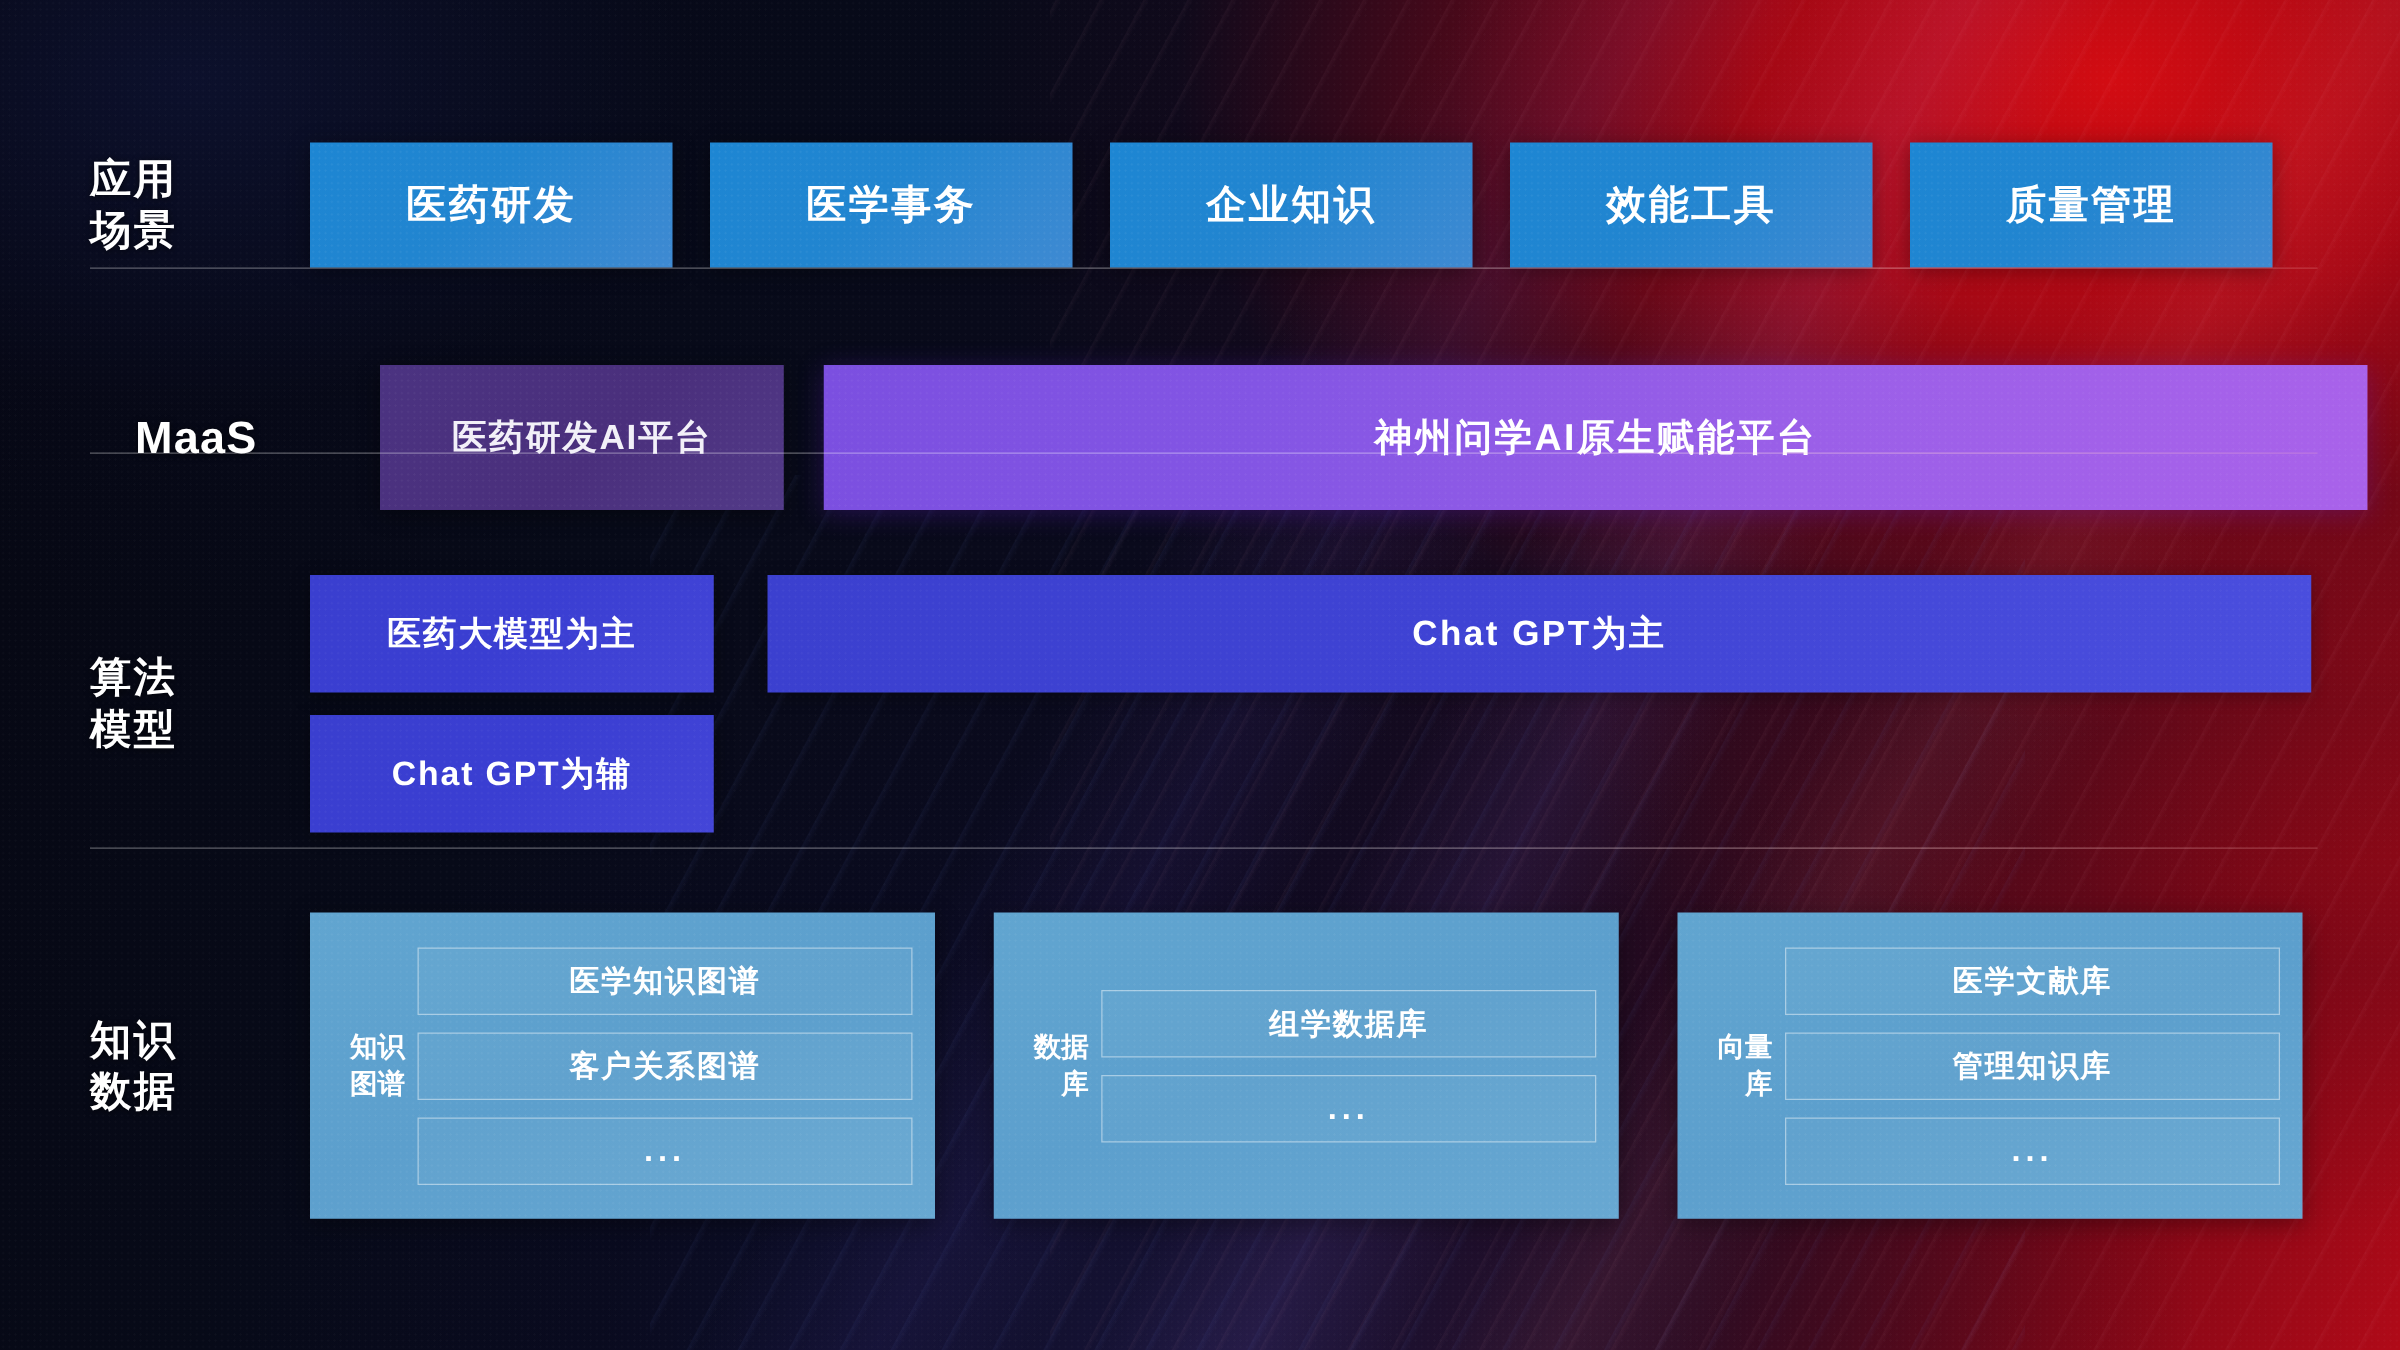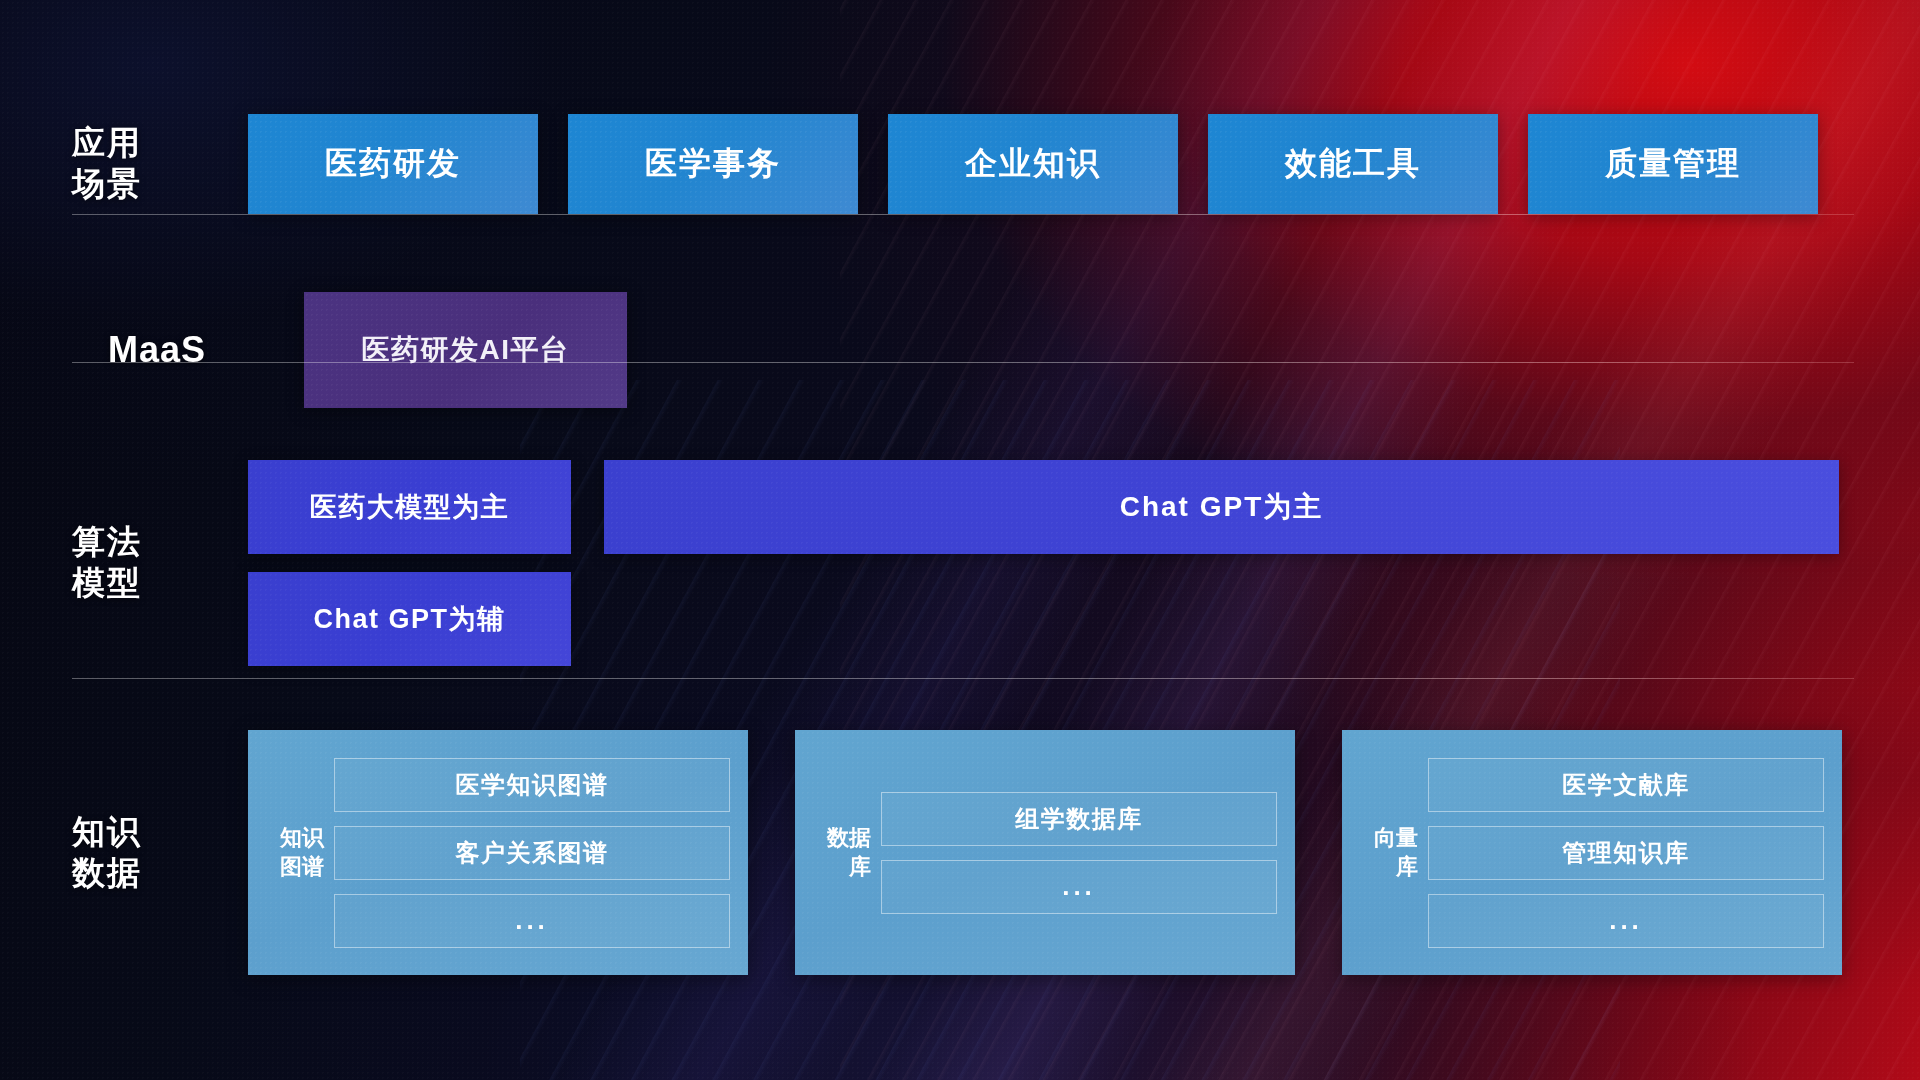--- a/index.html
+++ b/index.html
@@ -195,21 +195,21 @@
   }
 
   
   #row-algo { top: 460px; height: 206px; }
   .algo-stack {
     display: flex;
     flex-direction: column;
     gap: 18px;
     padding-left: 48px;
   }
-  .algo-line { display: flex; gap: 33px; }
+  .algo-line { display: flex; gap: 43px; }
   .algo-left {
     width: 323px;
     height: 94px;
     background: linear-gradient(135deg, #3a3fcf 0%, #3a3ed2 50%, #4446d8 100%);
     display: flex; align-items: center; justify-content: center;
     color: #ffffff; font-size: 27px; font-weight: bold; letter-spacing: 1.5px;
     box-shadow: 0 3px 14px rgba(0,0,0,0.35);
     position: relative;
   }
   .algo-main {
@@ -319,20 +319,21 @@
       </div>
     </div>
 
     <div class="divider" style="top:214px"></div>
 
     <div class="row" id="row-maas">
       <div class="row-label latin">MaaS</div>
       <div class="row-body">
         <div class="maas-track">
           <div class="maas-left">医药研发AI平台</div>
+          <div class="maas-main">神州问学AI原生赋能平台</div>
         </div>
       </div>
     </div>
 
     <div class="divider" style="top:362px"></div>
 
     <div class="row" id="row-algo">
       <div class="row-label">算法
 模型</div>
       <div class="row-body">

